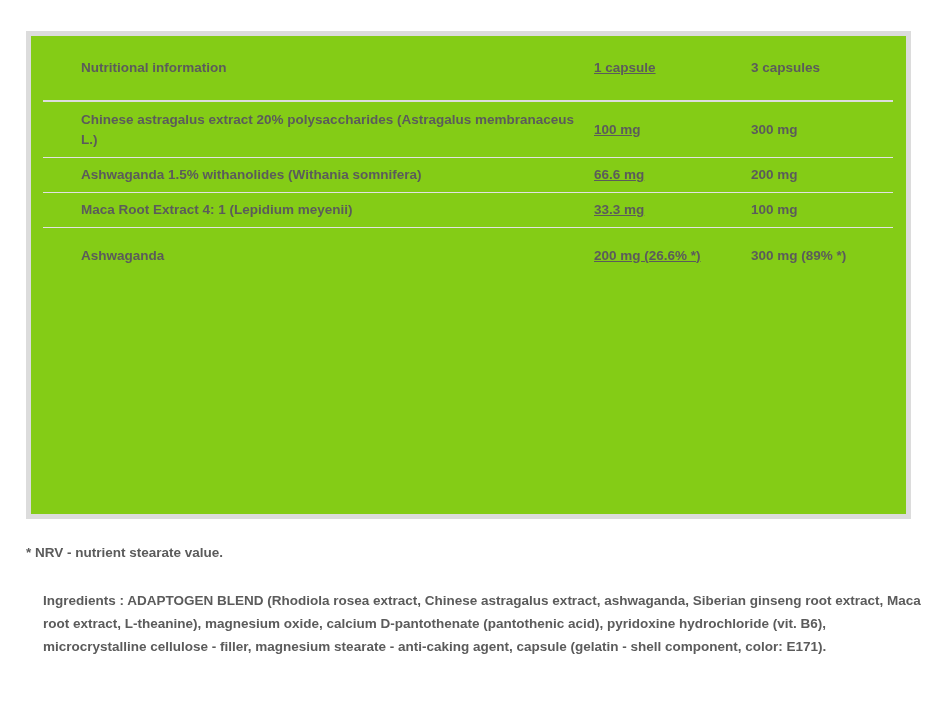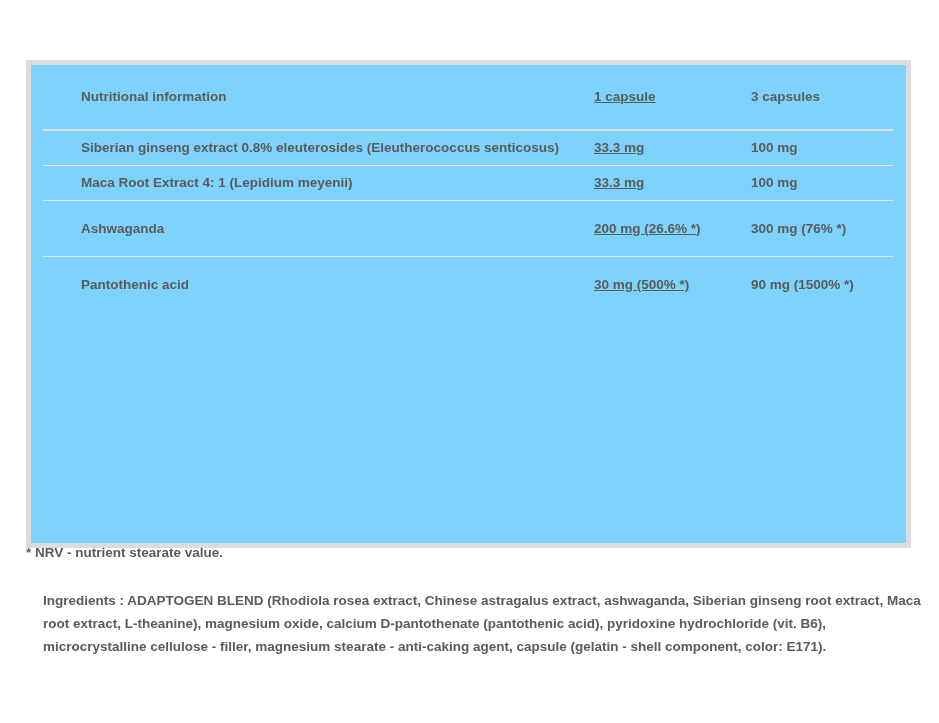--- a/index.html
+++ b/index.html
@@ -4,21 +4,21 @@
 <style>
   html, body { margin: 0; padding: 0; background: #ffffff; }
   body {
     width: 939px; height: 723px; position: relative; overflow: hidden;
     font-family: "Liberation Sans", "DejaVu Sans", sans-serif;
     color: #5b5b5b; font-weight: bold; font-size: 13.5px;
   }
   .nutri-box {
     position: absolute; left: 26px; top: 31px;
     width: 875px; height: 478px;
-    border: 5px solid #dcdcdc; background: #7dd3fc; margin-top: 29px;
+    border: 5px solid #dcdcdc; background: #84cc16;
   }
   table.nutri {
     position: absolute; left: 12px; top: 0;
     width: 850px; border-collapse: collapse;
   }
   table.nutri td, table.nutri th {
     text-align: left; vertical-align: middle;
     font-weight: bold; line-height: 20px; padding: 0;
   }
   table.nutri thead th { height: 64px; border-bottom: 2px solid #dddddd; }
@@ -38,38 +38,38 @@
 <div class="nutri-box">
   <table class="nutri">
     <thead>
       <tr>
         <th class="c1">Nutritional information</th>
         <th class="c2">1 capsule</th>
         <th class="c3">3 capsules</th>
       </tr>
     </thead>
     <tbody>
+      <tr class="h55">
+        <td class="c1">Chinese astragalus extract 20% polysaccharides (Astragalus membranaceus L.)</td>
+        <td class="c2">100 mg</td>
+        <td class="c3">300 mg</td>
+      </tr>
       <tr class="h35">
-        <td class="c1" style="white-space:nowrap;">Siberian ginseng extract 0.8% eleuterosides (Eleutherococcus senticosus)</td>
-        <td class="c2">33.3 mg</td>
-        <td class="c3">100 mg</td>
+        <td class="c1">Ashwaganda 1.5% withanolides (Withania somnifera)</td>
+        <td class="c2">66.6 mg</td>
+        <td class="c3">200 mg</td>
       </tr>
       <tr class="h35">
         <td class="c1">Maca Root Extract 4: 1 (Lepidium meyenii)</td>
         <td class="c2">33.3 mg</td>
         <td class="c3">100 mg</td>
       </tr>
       <tr class="h55">
         <td class="c1">Ashwaganda</td>
         <td class="c2" style="max-width:120px;">200 mg (26.6% *)</td>
-        <td class="c3" style="max-width:110px;">300 mg (76% *)</td>
-      </tr>
-      <tr class="h55">
-        <td class="c1">Pantothenic acid</td>
-        <td class="c2">30 mg (500% *)</td>
-        <td class="c3" style="max-width:110px;">90 mg (1500% *)</td>
+        <td class="c3" style="max-width:110px;">300 mg (89% *)</td>
       </tr>
     </tbody>
   </table>
 </div>
 
 <div class="footnote">* NRV - nutrient stearate value.</div>
 <div class="ingredients">Ingredients : ADAPTOGEN BLEND (Rhodiola rosea extract, Chinese astragalus extract, ashwaganda, Siberian ginseng root extract, Maca root extract, L-theanine), magnesium oxide, calcium D-pantothenate (pantothenic acid), pyridoxine hydrochloride (vit. B6), microcrystalline cellulose - filler, magnesium stearate - anti-caking agent, capsule (gelatin - shell component, color: E171).</div>
 
 </body></html>

